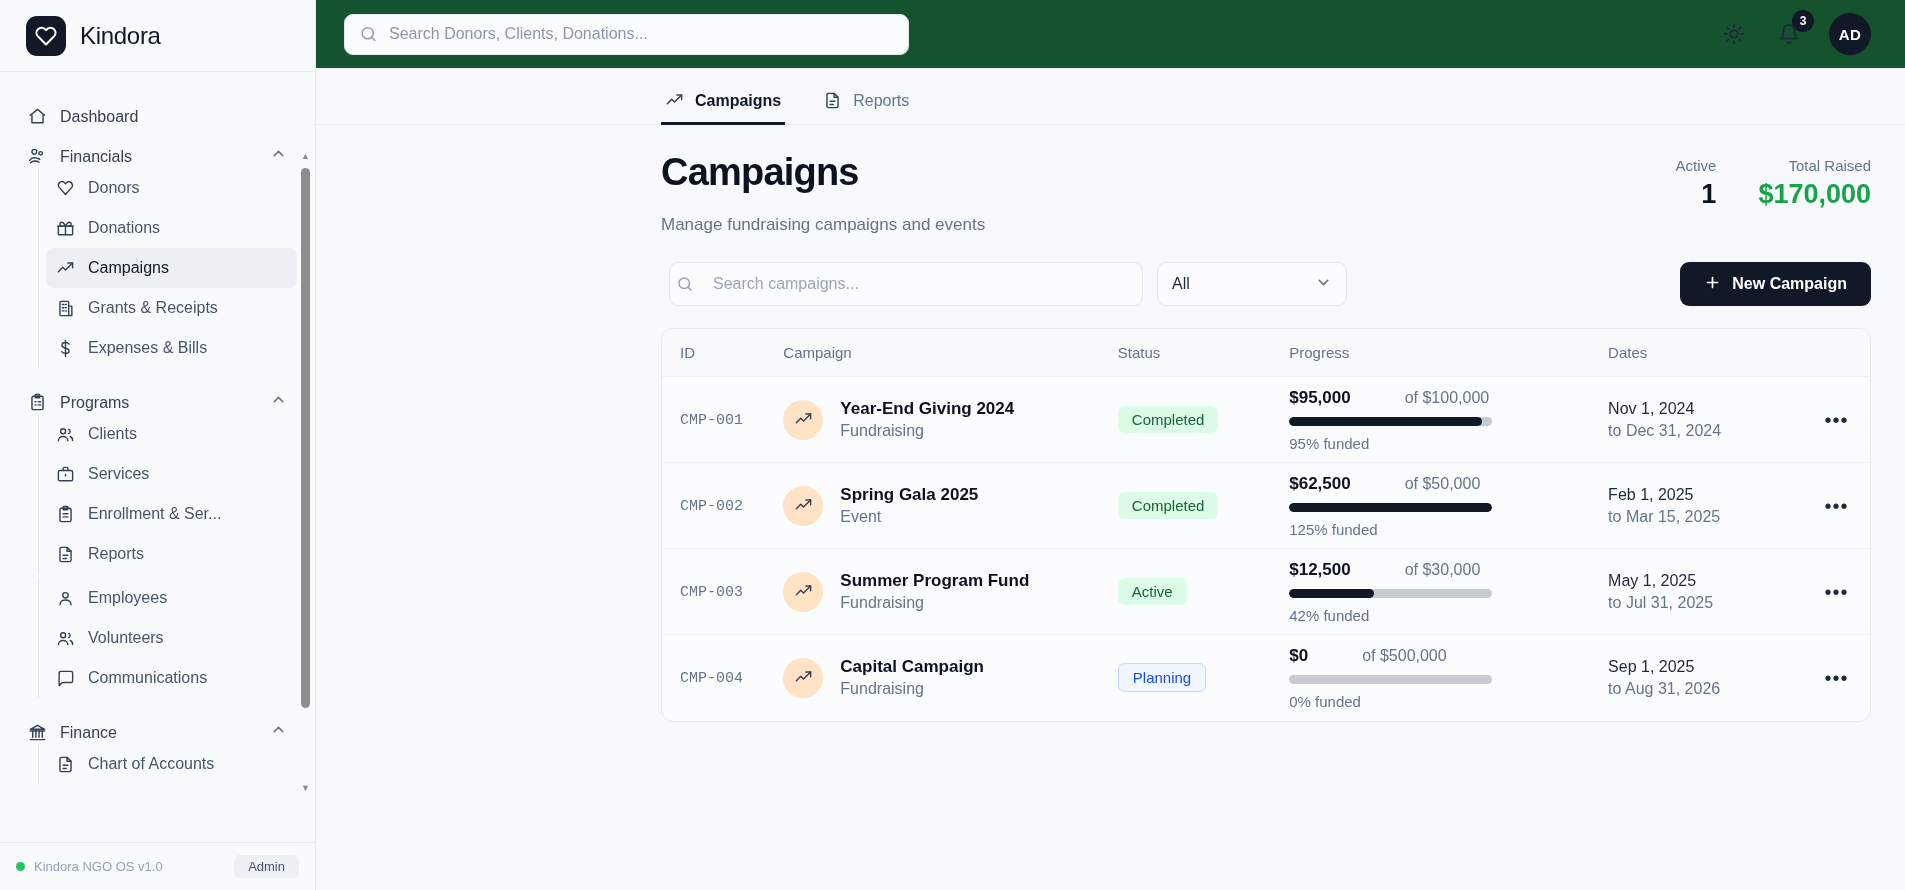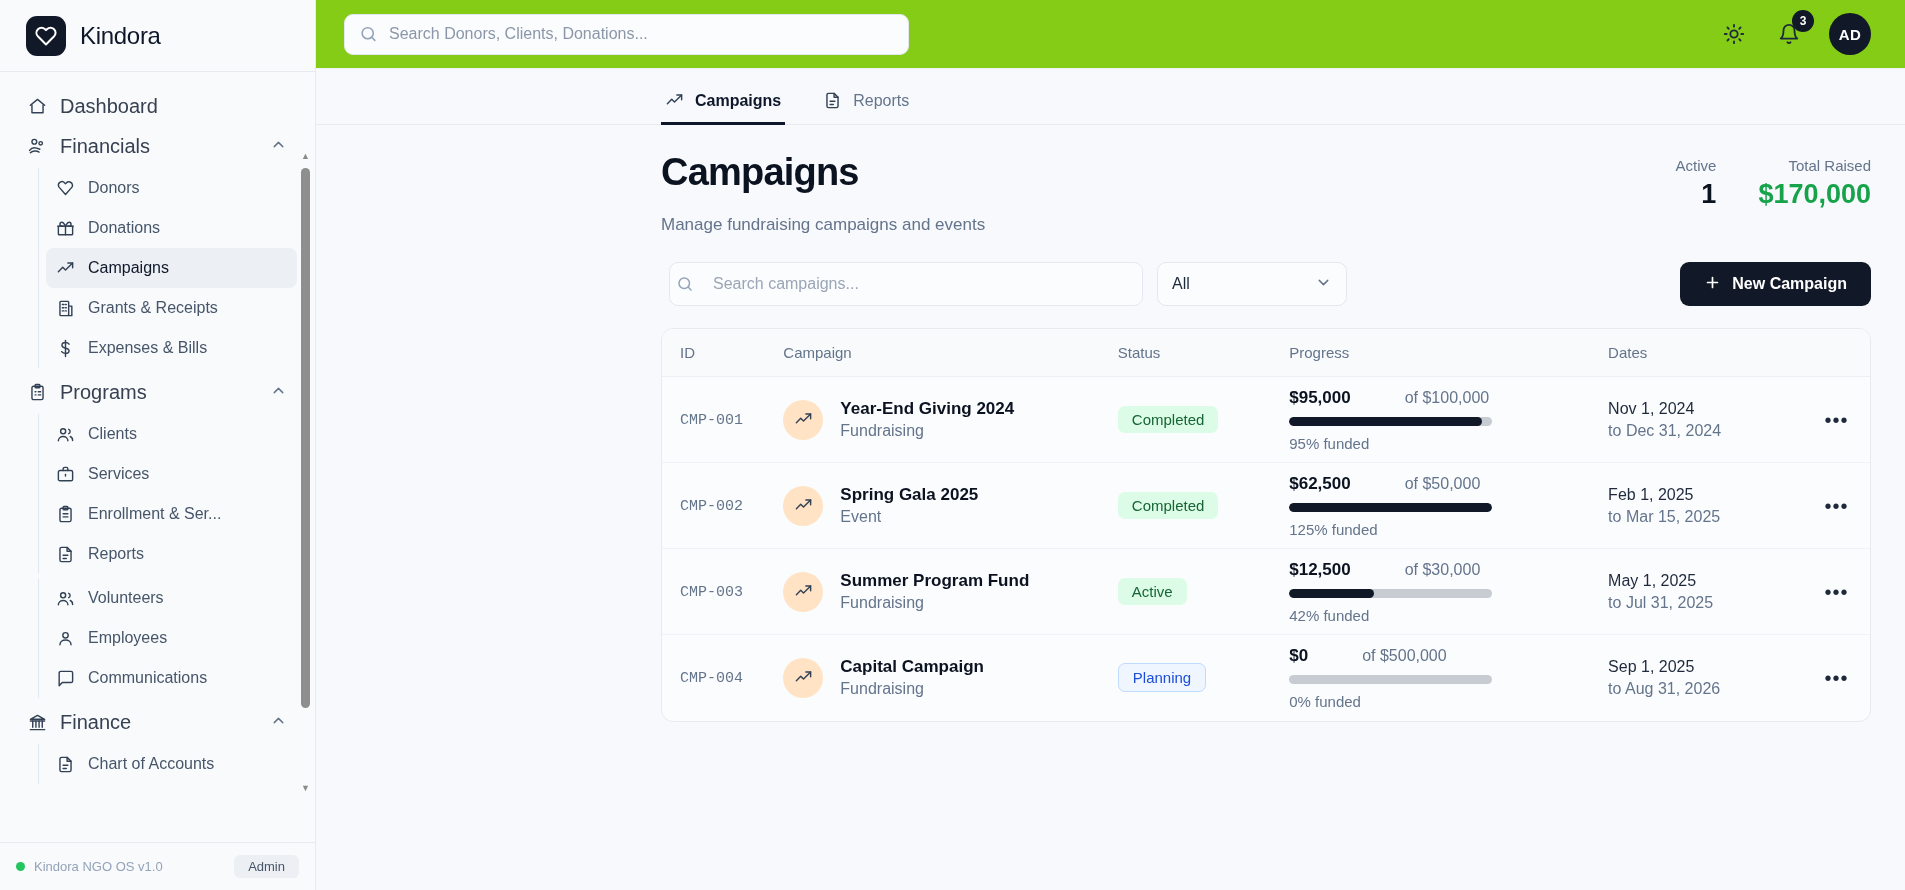--- a/index.html
+++ b/index.html
@@ -35,24 +35,24 @@
     font-size: 24px; font-weight: normal; color: #0f172a;
     letter-spacing: -0.3px;
   }
   .nav-scroll {
     flex: 1; overflow: hidden;
     padding: 14px 0 6px 0;
     position: relative;
   }
   .nav-inner { padding: 0 18px 0 18px; }
   .nav-group-head, .nav-top-item {
-    display: flex; align-items: center; gap: 13px;
+    display: flex; align-items: flex-end; gap: 13px;
     height: 40px; padding: 0 10px;
     border-radius: 8px; cursor: pointer;
-    color: #374151; font-size: 20px;
+    color: #374151; font-size: 16px;
   }
   .nav-group-head .chev { margin-left: auto; color: #64748b; }
   .nav-children {
     margin: 2px 0 4px 20px;
     border-left: 1px solid #e2e8f0;
     padding-left: 7px;
   }
   .nav-child {
     display: flex; align-items: center; gap: 13px;
     height: 40px; padding: 0 10px;
@@ -94,21 +94,21 @@
     margin-left: auto; font-size: 13px; color: #475569;
     background: #eceff3; border-radius: 6px; padding: 4px 14px;
   }
 
   
   .main { flex: 1; height: 890px; display: flex; flex-direction: column; background: #f7f9fc; min-width:0;}
   .topbar {
     height: 69px; min-height: 69px;
     display: flex; align-items: center;
     padding: 0 34px 0 28px; gap: 20px;
-    background: #84cc16;
+    background: #14532d;
     border-bottom: 1px solid #eef1f5;
   }
   .search-wrap {
     position: relative; width: 565px;
   }
   .search-wrap .sicon {
     position: absolute; left: 15px; top: 50%; transform: translateY(-50%);
     color: #94a3b8; width: 19px; height: 19px;
   }
   .global-search {
@@ -385,36 +385,36 @@
                   <path d="M9 13h6M9 17h4"></path>
                 </svg>
               </span>
               <span class="nav-label">Reports</span>
             </div>
           </div>
           <div class="nav-children">
             <div class="nav-child">
               <span>
                 <svg class="nav-icon" viewBox="0 0 24 24" fill="none" stroke="currentColor" stroke-width="1.8" stroke-linecap="round" stroke-linejoin="round">
+                  <circle cx="12" cy="8" r="3.4"></circle>
+                  <path d="M5 20c0-3.6 3.1-6 7-6s7 2.4 7 6"></path>
+                </svg>
+              </span>
+              <span class="nav-label">Employees</span>
+            </div>
+            <div class="nav-child">
+              <span>
+                <svg class="nav-icon" viewBox="0 0 24 24" fill="none" stroke="currentColor" stroke-width="1.8" stroke-linecap="round" stroke-linejoin="round">
                   <circle cx="9" cy="8" r="3.2"></circle>
                   <path d="M3 20c0-3.3 2.7-5.5 6-5.5s6 2.2 6 5.5"></path>
                   <path d="M16 5.5A3 3 0 0 1 16 11"></path>
                   <path d="M18 14.5c2 .8 3 2.6 3 5"></path>
                 </svg>
               </span>
               <span class="nav-label">Volunteers</span>
-            </div>
-            <div class="nav-child">
-              <span>
-                <svg class="nav-icon" viewBox="0 0 24 24" fill="none" stroke="currentColor" stroke-width="1.8" stroke-linecap="round" stroke-linejoin="round">
-                  <circle cx="12" cy="8" r="3.4"></circle>
-                  <path d="M5 20c0-3.6 3.1-6 7-6s7 2.4 7 6"></path>
-                </svg>
-              </span>
-              <span class="nav-label">Employees</span>
             </div>
             <div class="nav-child">
               <span>
                 <svg class="nav-icon" viewBox="0 0 24 24" fill="none" stroke="currentColor" stroke-width="1.8" stroke-linecap="round" stroke-linejoin="round">
                   <path d="M21 15a2 2 0 0 1-2 2H8l-4 4V5a2 2 0 0 1 2-2h13a2 2 0 0 1 2 2z"></path>
                 </svg>
               </span>
               <span class="nav-label">Communications</span>
             </div>
           </div>

